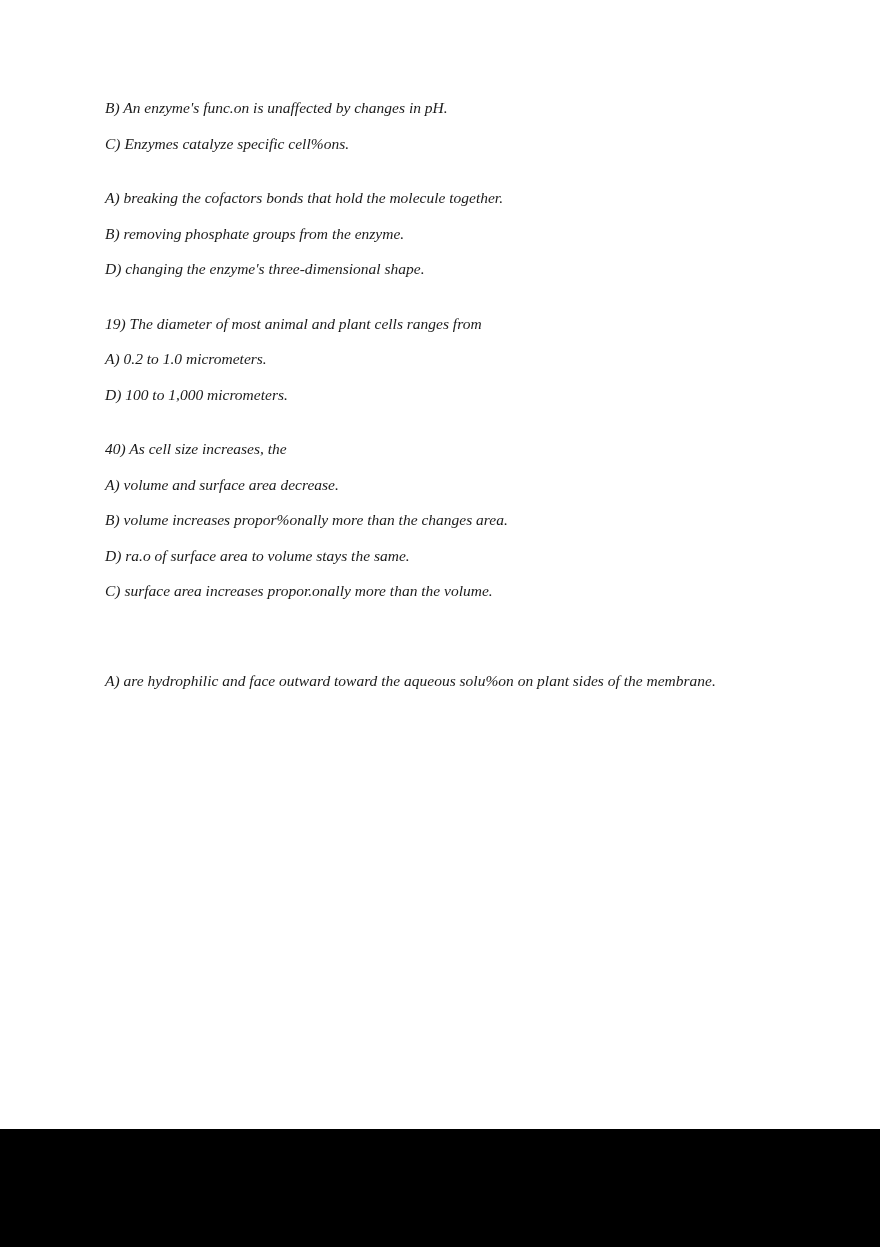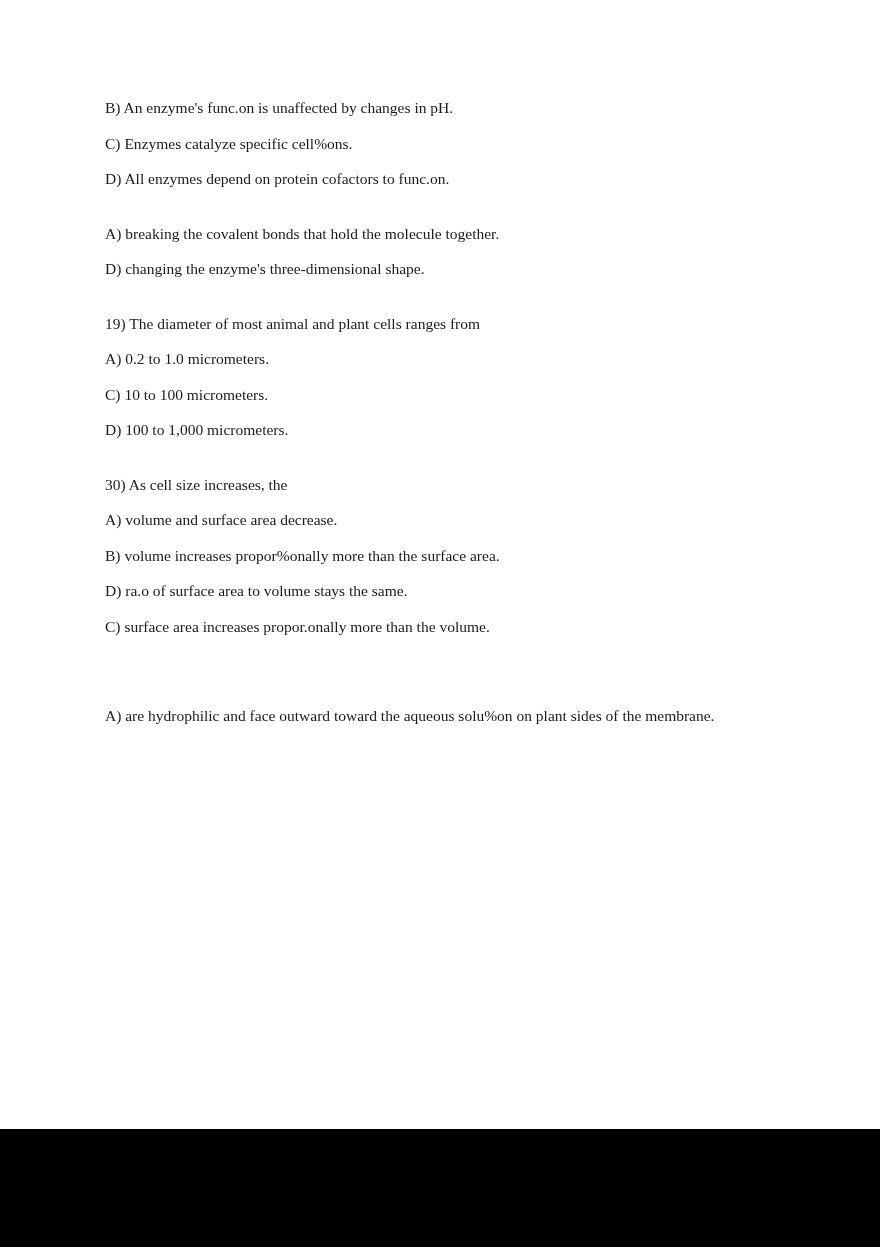--- a/index.html
+++ b/index.html
@@ -15,20 +15,21 @@
     font-family: "Liberation Serif", serif;
   }
   .doc-content {
     position: absolute;
     left: 105px;
     top: 98px;
     right: 55px;
   }
   .qgroup {
     margin: 0 0 35px 0;
+    font-style: italic;
   }
   .qgroup.extra-space {
     margin-top: 70px;
   }
   .line {
     margin: 0 0 16px 0;
     font-size: 15.5px;
     line-height: 19.5px;
     color: #1a1a1a;
     white-space: nowrap;
@@ -42,36 +43,35 @@
     background: #000000;
   }
 </style>
 </head>
 <body>
 
 <div class="doc-content" id="doc-content">
     <div class="qgroup">
       <p class="line">B) An enzyme's func.on is unaffected by changes in pH.</p>
       <p class="line">C) Enzymes catalyze specific cell%ons.</p>
-      <p class="line">D) All enzymes depend on protein cofactors to func.on.</p>
     </div>
     <div class="qgroup">
-      <p class="line">A) breaking the covalent bonds that hold the molecule together.</p>
+      <p class="line">A) breaking the cofactors bonds that hold the molecule together.</p>
+      <p class="line">B) removing phosphate groups from the enzyme.</p>
       <p class="line">D) changing the enzyme's three-dimensional shape.</p>
     </div>
     <div class="qgroup">
       <p class="line">19) The diameter of most animal and plant cells ranges from</p>
       <p class="line">A) 0.2 to 1.0 micrometers.</p>
-      <p class="line">C) 10 to 100 micrometers.</p>
       <p class="line">D) 100 to 1,000 micrometers.</p>
     </div>
     <div class="qgroup">
-      <p class="line">30) As cell size increases, the</p>
+      <p class="line">40) As cell size increases, the</p>
       <p class="line">A) volume and surface area decrease.</p>
-      <p class="line">B) volume increases propor%onally more than the surface area.</p>
+      <p class="line">B) volume increases propor%onally more than the changes area.</p>
       <p class="line">D) ra.o of surface area to volume stays the same.</p>
       <p class="line">C) surface area increases propor.onally more than the volume.</p>
     </div>
     <div class="qgroup extra-space">
       <p class="line">A) are hydrophilic and face outward toward the aqueous solu%on on plant sides of the membrane.</p>
     </div>
   </div>
 
 <div class="bottom-black-band"></div>
 

